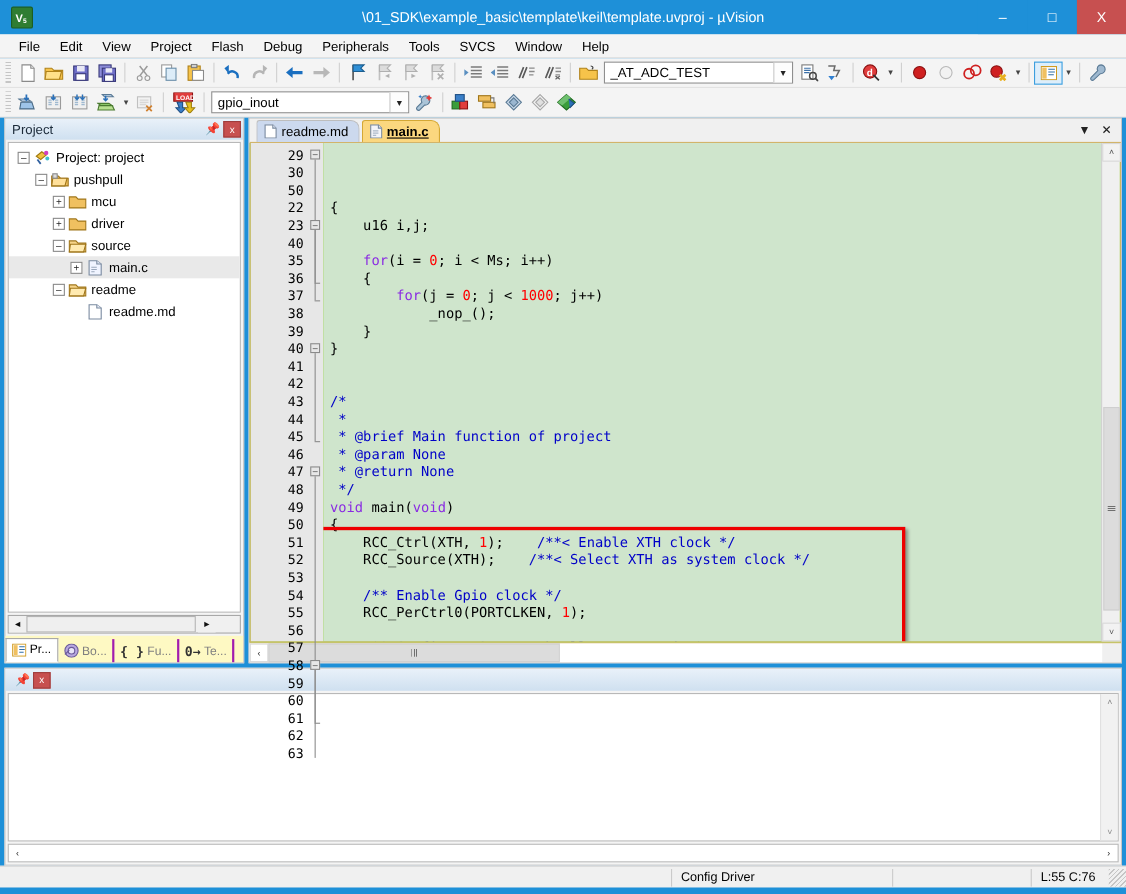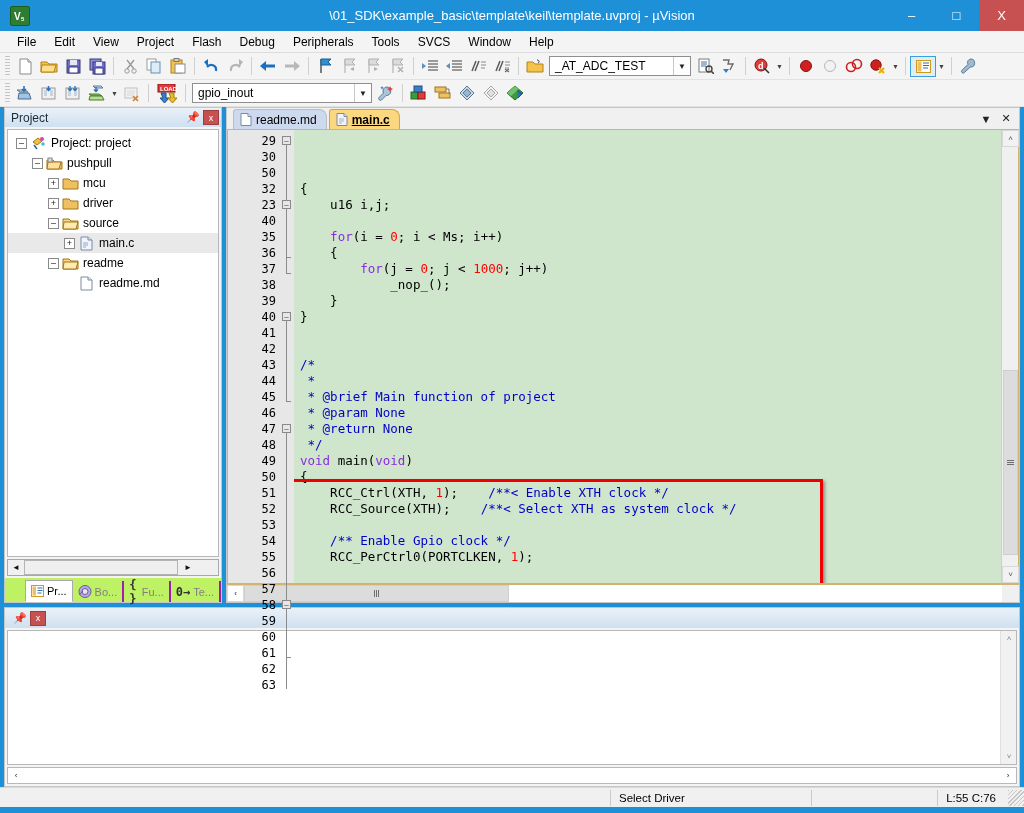--- a/index.html
+++ b/index.html
@@ -126,21 +126,21 @@
     flex: 1;
   }
   .combo .carrow {
     width: 17px; height: 18px;
     border-left: 1px solid #c8c8c8;
     background: #fdfdfd;
     display: flex; align-items: center; justify-content: center;
     font-size: 8px; color: #222;
   }
   .combo.w-target { width: 180px; }
-  .combo.w-define { width: 142px; }
+  .combo.w-define { width: 172px; }
   .tbtn.boxed {
     border: 1px solid #3c9ede;
     background: #ddeefb;
     width: 26px; height: 21px;
   }
 
   
   .workspace {
     flex: 1 1 auto;
     display: flex;
@@ -242,22 +242,22 @@
     flex: 1;
     height: 15px;
     background: #efefef;
     border: 1px solid #b4b4b4;
     margin-right: 24px;
   }
   .proj-tabs {
     height: 24px;
     display: flex;
     align-items: flex-end;
-    background: #bef264;
-    padding-left: 20px;
+    background: #fef9c3;
+    padding-left: 0;
     flex: 0 0 auto;
   }
   .ptab {
     height: 21px;
     display: flex;
     align-items: center;
     gap: 3px;
     padding: 0 5px;
     font-size: 11px;
     color: #808080;
@@ -1022,21 +1022,21 @@
             <div class="tsc">✕</div>
           </div>
         </div>
 
         <div class="editor-body">
 
           <div class="gutter" id="gutter">
               <div>29</div>
               <div>30</div>
               <div>50</div>
-              <div>32</div>
+              <div>22</div>
               <div>23</div>
               <div>40</div>
               <div>35</div>
               <div>36</div>
               <div>37</div>
               <div>38</div>
               <div>39</div>
               <div>40</div>
               <div>41</div>
               <div>42</div>
@@ -1120,21 +1120,21 @@
         <div class="a">‹</div>
         <div class="sp"></div>
         <div class="a">›</div>
       </div>
     </div>
   </div>
 
   <div class="statusbar">
     <div class="sb-cell" style="width:610px"></div>
     <div class="sb-sep"></div>
-    <div class="sb-cell" style="width:200px">Select Driver</div>
+    <div class="sb-cell" style="width:200px">Config Driver</div>
     <div class="sb-sep"></div>
     <div class="sb-cell" style="flex:1"></div>
     <div class="sb-sep"></div>
     <div class="sb-cell">L:55 C:76</div>
     <div class="sb-grip"></div>
   </div>
 
   <div class="bottom-strip"></div>
 </div>
 

